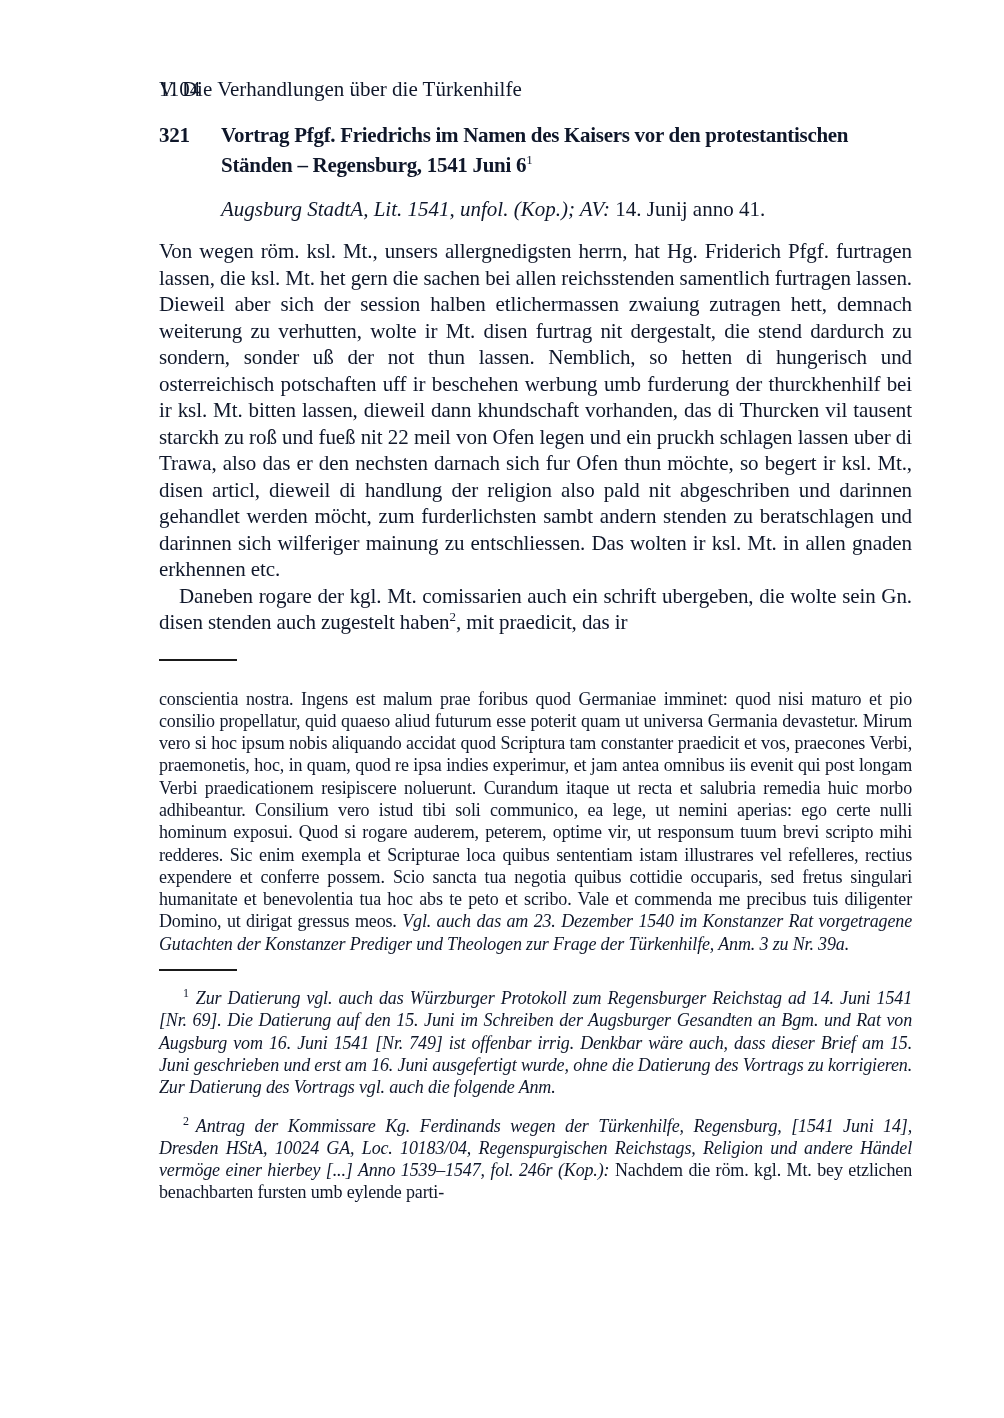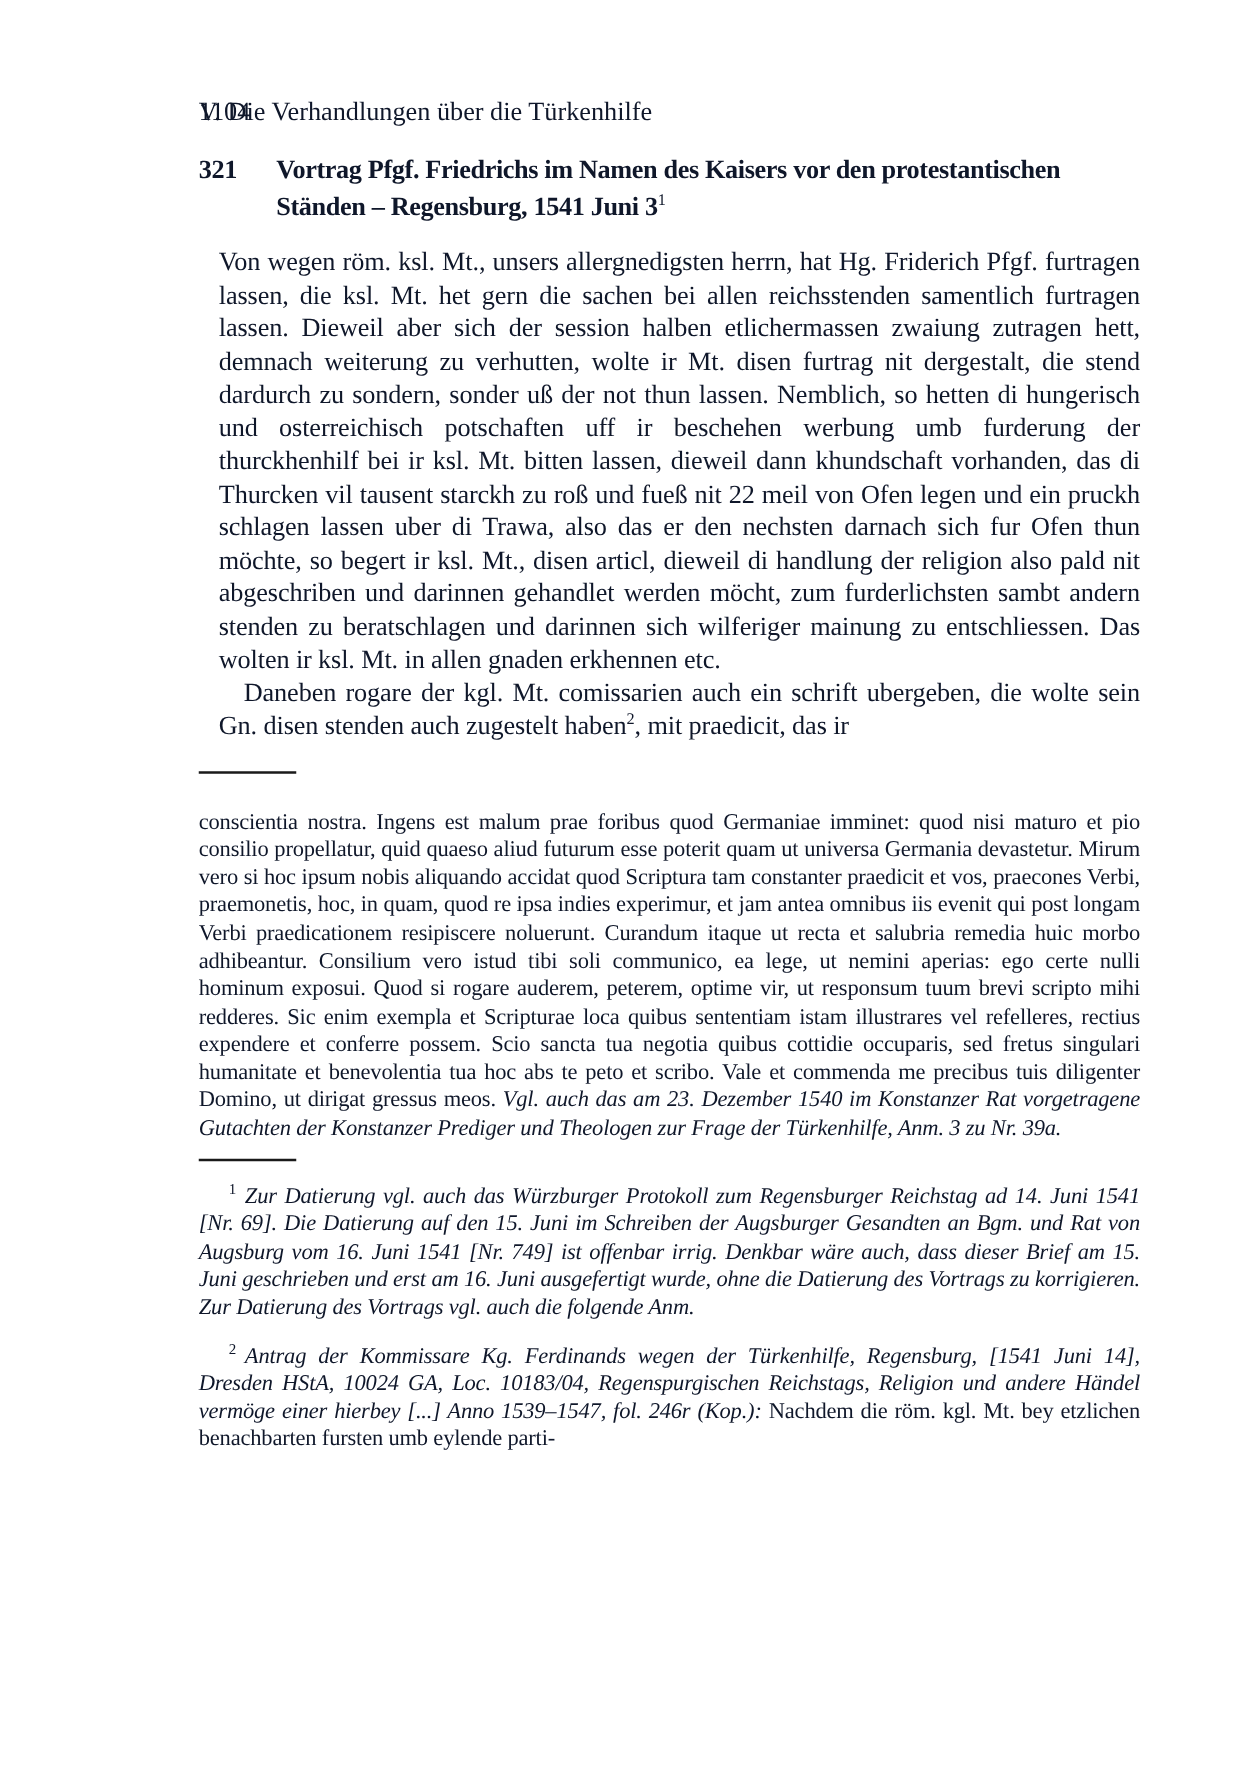--- a/index.html
+++ b/index.html
@@ -66,21 +66,20 @@
   }
   .source-line .src-italic { font-style: italic; }
 
   
   .body-text {
     margin-top: 16px;
     font-size: 21px;
     line-height: 26.5px;
     text-align: justify;
     letter-spacing: -0.1px;
-    margin-left: 16px;
   }
   .body-text p { margin: 0; }
   .body-text p.indented { text-indent: 20px; }
   .body-text sup { font-size: 13px; line-height: 0; }
 
   
   .footnote-sep {
     width: 78px;
     border: 0;
     border-top: 2px solid #1a1a1a;
@@ -110,23 +109,24 @@
 <div class="page" style="color: #0f172a; background: rgb(255, 255, 255);">
   <div class="text-block">
 
     <header class="running-head">
       <span class="page-number">1104</span>
       <span class="running-title">V. Die Verhandlungen über die Türkenhilfe</span>
     </header>
 
     <section class="doc-heading">
       <span class="doc-number">321</span>
-      <span class="doc-title"><span>Vortrag Pfgf. Friedrichs im Namen des Kaisers vor den protestantischen Ständen – Regensburg, 1541 Juni 3</span><sup>1</sup></span>
+      <span class="doc-title"><span>Vortrag Pfgf. Friedrichs im Namen des Kaisers vor den protestantischen Ständen – Regensburg, 1541 Juni 6</span><sup>1</sup></span>
     </section>
 
+    <p class="source-line"><span class="src-italic">Augsburg StadtA, Lit. 1541, unfol. (Kop.); AV:</span><span> 14. Junij anno 41.</span></p>
 
     <main class="body-text">
       <p><span>Von wegen röm. ksl. Mt., unsers allergnedigsten herrn, hat Hg. Friderich Pfgf. furtragen lassen, die ksl. Mt. het gern die sachen bei allen reichsstenden samentlich furtragen lassen. Dieweil aber sich der session halben etlichermassen zwaiung zutragen hett, demnach weiterung zu verhutten, wolte ir Mt. disen furtrag nit dergestalt, die stend dardurch zu sondern, sonder uß der not thun lassen. Nemblich, so hetten di hungerisch und osterreichisch potschaften uff ir beschehen werbung umb furderung der thurckhenhilf bei ir ksl. Mt. bitten lassen, dieweil dann khundschaft vorhanden, das di Thurcken vil tausent starckh zu roß und fueß nit 22 meil von Ofen legen und ein pruckh schlagen lassen uber di Trawa, also das er den nechsten darnach sich fur Ofen thun möchte, so begert ir ksl. Mt., disen articl, dieweil di handlung der religion also pald nit abgeschriben und darinnen gehandlet werden möcht, zum furderlichsten sambt andern stenden zu beratschlagen und darinnen sich wilferiger mainung zu entschliessen. Das wolten ir ksl. Mt. in allen gnaden erkhennen etc.</span></p>
       <p class="indented"><span>Daneben rogare der kgl. Mt. comissarien auch ein schrift ubergeben, die wolte sein Gn. disen stenden auch zugestelt haben</span><sup>2</sup><span>, mit praedicit, das ir</span></p>
     </main>
 
     <hr class="footnote-sep sep-1">
 
     <div class="footnote continuation"><span>conscientia nostra. Ingens est malum prae foribus quod Germaniae imminet: quod nisi maturo et pio consilio propellatur, quid quaeso aliud futurum esse poterit quam ut universa Germania devastetur. Mirum vero si hoc ipsum nobis aliquando accidat quod Scriptura tam constanter praedicit et vos, praecones Verbi, praemonetis, hoc, in quam, quod re ipsa indies experimur, et jam antea omnibus iis evenit qui post longam Verbi praedicationem resipiscere noluerunt. Curandum itaque ut recta et salubria remedia huic morbo adhibeantur. Consilium vero istud tibi soli communico, ea lege, ut nemini aperias: ego certe nulli hominum exposui. Quod si rogare auderem, peterem, optime vir, ut responsum tuum brevi scripto mihi redderes. Sic enim exempla et Scripturae loca quibus sententiam istam illustrares vel refelleres, rectius expendere et conferre possem. Scio sancta tua negotia quibus cottidie occuparis, sed fretus singulari humanitate et benevolentia tua hoc abs te peto et scribo. Vale et commenda me precibus tuis diligenter Domino, ut dirigat gressus meos. </span><em>Vgl. auch das am 23. Dezember 1540 im Konstanzer Rat vorgetragene Gutachten der Konstanzer Prediger und Theologen zur Frage der Türkenhilfe, Anm. 3 zu Nr. 39a.</em></div>
 

